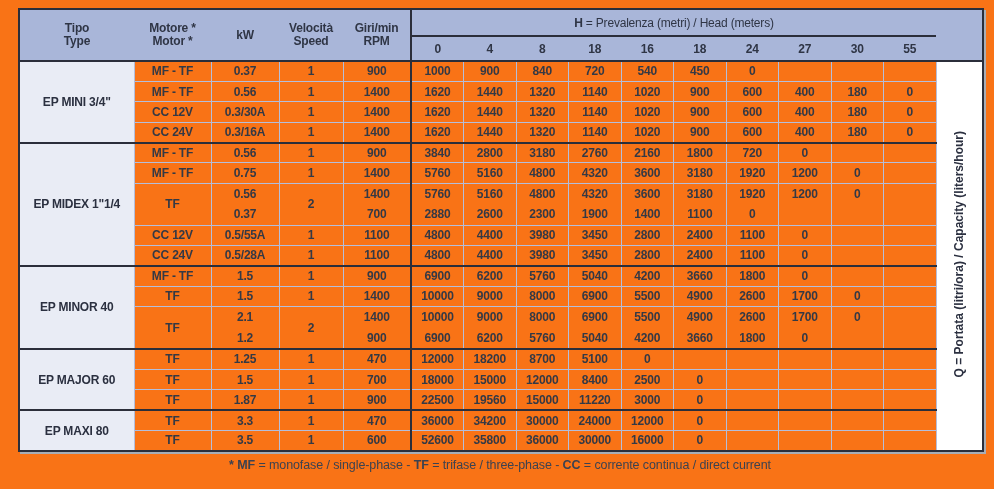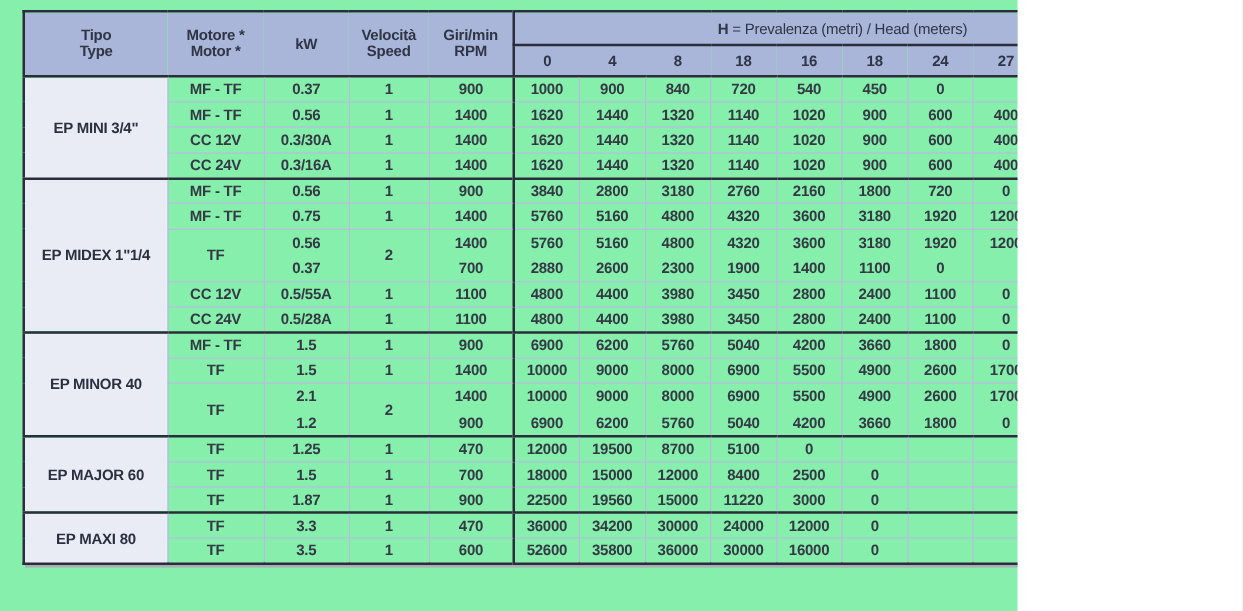--- a/index.html
+++ b/index.html
@@ -5,21 +5,21 @@
   :root{
     --blue:#a9b6d9;
     --lav:#e9ecf5;
     --line:#b4bedb;
     --dark:#2b2e3a;
     --txt:#343945;
     --htxt:#2f3545;
   }
   html,body{margin:0;padding:0;background:#ffffff;}
   .page{
-    position:relative;width:814px;height:489px;background:#86efac;
+    position:relative;width:994px;height:489px;background:#f97316;
     font-family:"Liberation Sans", sans-serif;color:var(--txt);
     overflow:hidden;
   }
   table.pump{
     position:absolute;left:18px;top:8px;width:964px;
     border-collapse:collapse;table-layout:fixed;
     border:2.5px solid var(--dark);
     box-shadow:2px 2px 0 #a8adb6;
   }
   th,td{
@@ -92,21 +92,21 @@
         <tr class="h2">
           <th class="hnum dkl">0</th>
           <th class="hnum">4</th>
           <th class="hnum">8</th>
           <th class="hnum">18</th>
           <th class="hnum">16</th>
           <th class="hnum">18</th>
           <th class="hnum">24</th>
           <th class="hnum">27</th>
           <th class="hnum">30</th>
-          <th class="hnum">32</th>
+          <th class="hnum">55</th>
         </tr>
       </thead>
     <tbody>
         <tr class="sgl sec-top">
           <td class="tipo" rowspan="4">EP MINI 3/4"</td>
           <td class="motor">MF - TF</td>
           <td class="kw">0.37</td>
           <td class="speed">1</td>
           <td class="rpm">900</td>
           <td class="num dkl">1000</td>
@@ -371,21 +371,21 @@
             <div class="ln"></div>
           </td>
         </tr>
         <tr class="sgl sec-top">
           <td class="tipo" rowspan="3">EP MAJOR 60</td>
           <td class="motor">TF</td>
           <td class="kw">1.25</td>
           <td class="speed">1</td>
           <td class="rpm">470</td>
           <td class="num dkl">12000</td>
-          <td class="num">19500</td>
+          <td class="num">18200</td>
           <td class="num">8700</td>
           <td class="num">5100</td>
           <td class="num">0</td>
           <td class="num"></td>
           <td class="num"></td>
           <td class="num"></td>
           <td class="num"></td>
           <td class="num"></td>
         </tr>
         <tr class="sgl">
@@ -448,13 +448,14 @@
           <td class="num">30000</td>
           <td class="num">16000</td>
           <td class="num">0</td>
           <td class="num"></td>
           <td class="num"></td>
           <td class="num"></td>
           <td class="num"></td>
         </tr>
       </tbody>
   </table>
+  <div class="footnote"><b>* MF</b><span> = monofase / single-phase - </span><b>TF</b><span> = trifase / three-phase - </span><b>CC</b><span> = corrente continua / direct current</span></div>
 </div>
 
 </body></html>

